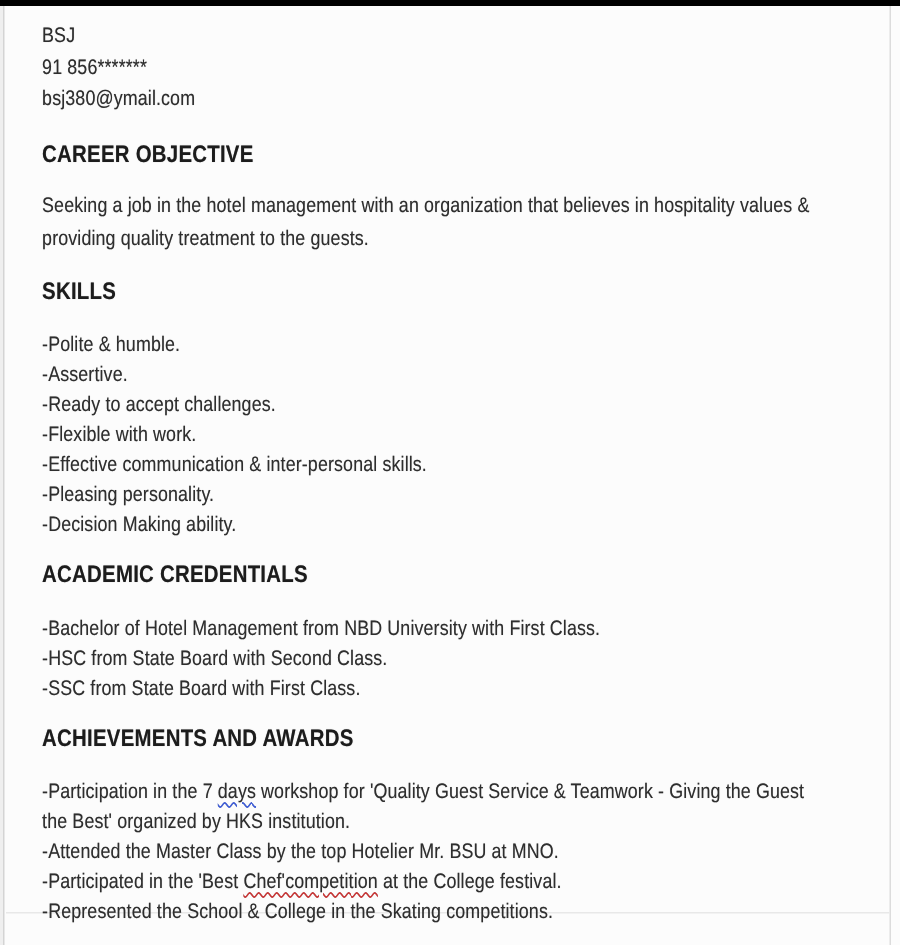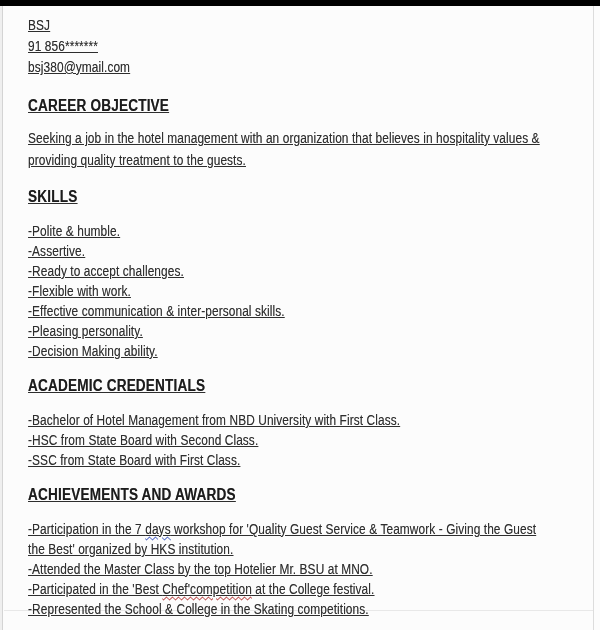--- a/index.html
+++ b/index.html
@@ -6,25 +6,24 @@
     margin: 0;
     padding: 0;
     background: #ffffff;
   }
   .page {
     position: relative;
     width: 600px;
     height: 630px;
     background: #fcfcfc;
     overflow: hidden;
-    border-top: 6px solid #000000;
+    border-top: 4px solid #000000;
     box-sizing: border-box;
     font-family: "Liberation Sans", "DejaVu Sans", sans-serif;
     color: #2e2e2e;
-    text-decoration: underline;
   }
   
   .edge-gutter-left {
     position: absolute; left: 0; top: 0; bottom: 0; width: 2px;
     background: #efefef;
   }
   .edge-line-left {
     position: absolute; left: 2px; top: 0; bottom: 0; width: 1px;
     background: #d4d4d4;
   }

